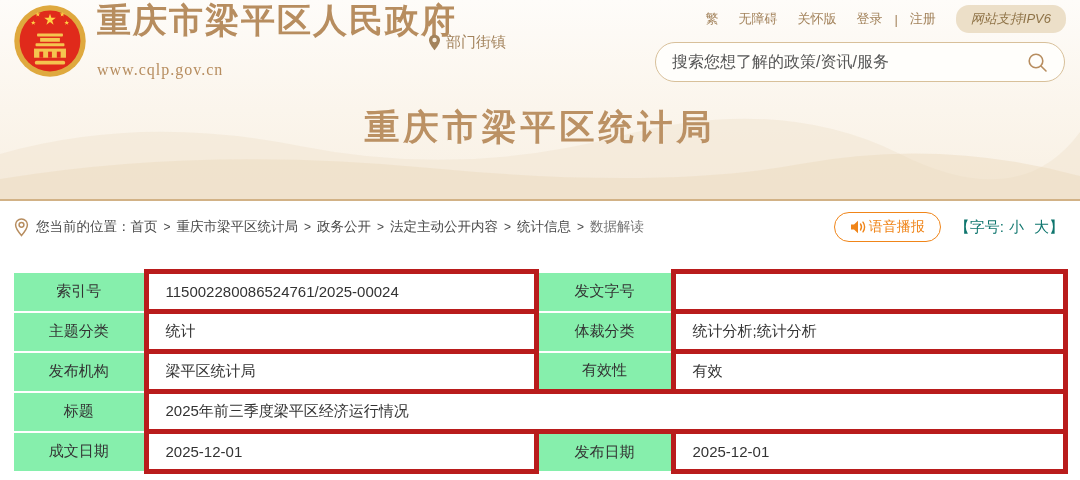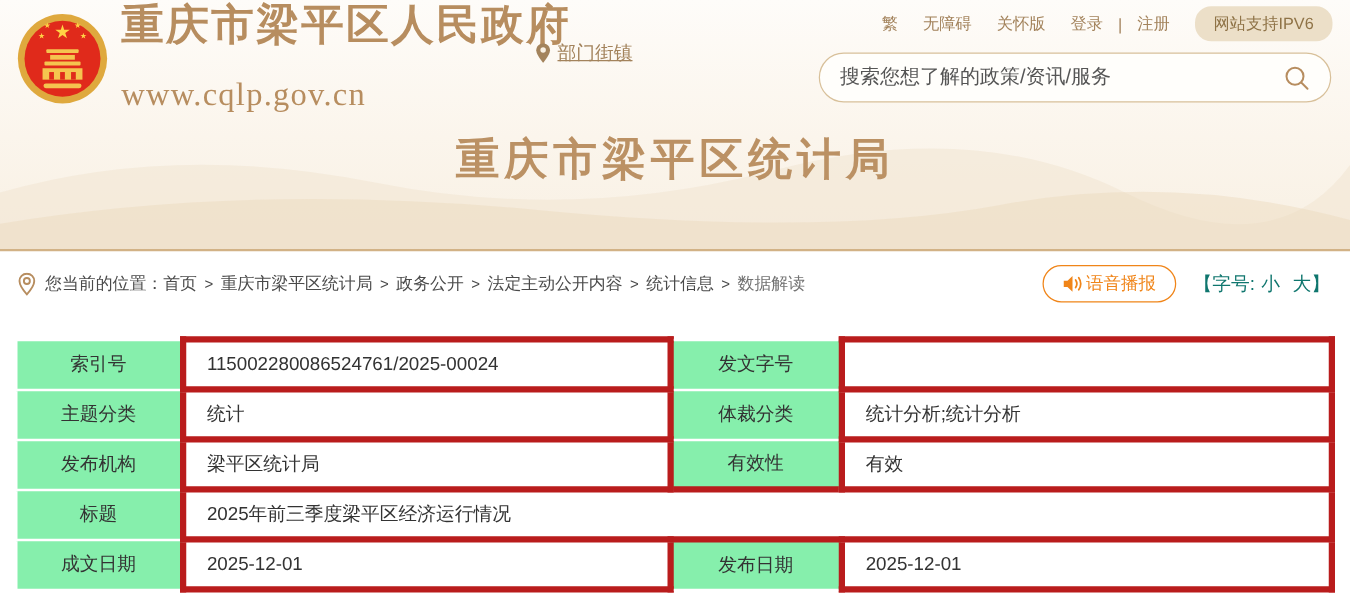--- a/index.html
+++ b/index.html
@@ -22,33 +22,33 @@
 
   .topbar {
     position: absolute; top: 5px; right: 14px;
     display: flex; align-items: center; gap: 20px;
     font-size: 13px; color: #a3835c; z-index: 3;
   }
   .top-link { cursor: pointer; }
   .login-group { display: flex; align-items: center; gap: 12px; }
   .ipv6-pill {
     background: #ecdfc8; color: #8f7347;
-    border-radius: 13px; padding: 5px 15px; font-size: 13px; cursor: pointer;
+    border-radius: 13px; padding: 5px 15px; font-size: 13px; cursor: pointer; font-style: italic;
   }
 
   .brand { position: absolute; left: 12px; top: 2px; display: flex; align-items: center; z-index: 2; cursor: pointer; font-family: Liberation Serif, serif; }
   .emblem { width: 76px; height: 76px; flex: 0 0 auto; }
   .brand-text { margin-left: 9px; }
   .site-name { font-size: 34px; font-weight: bold; color: #b78d5f; letter-spacing: 2px; line-height: 1.1; }
-  .site-url { font-size: 26px; color: #b78d5f; margin-top: 22px; letter-spacing: 1px; }
+  .site-url { font-size: 16px; color: #b78d5f; margin-top: 22px; letter-spacing: 1px; }
 
   .dept-link {
     position: absolute; left: 428px; top: 33px;
     display: flex; align-items: center; gap: 5px;
-    font-size: 15px; color: #a3835c; cursor: pointer; z-index: 2; text-decoration: underline;
+    font-size: 15px; color: #a3835c; cursor: pointer; z-index: 2;
   }
 
   .search-pill {
     position: absolute; right: 15px; top: 42px; width: 410px; height: 40px;
     border: 1px solid #d8c09a; border-radius: 21px; background: #fffefb;
     display: flex; align-items: center; padding: 0 16px; z-index: 2;
   }
   .search-pill input {
     flex: 1; border: none; outline: none; background: transparent;
     font-size: 16px; color: #333; font-family: inherit;

